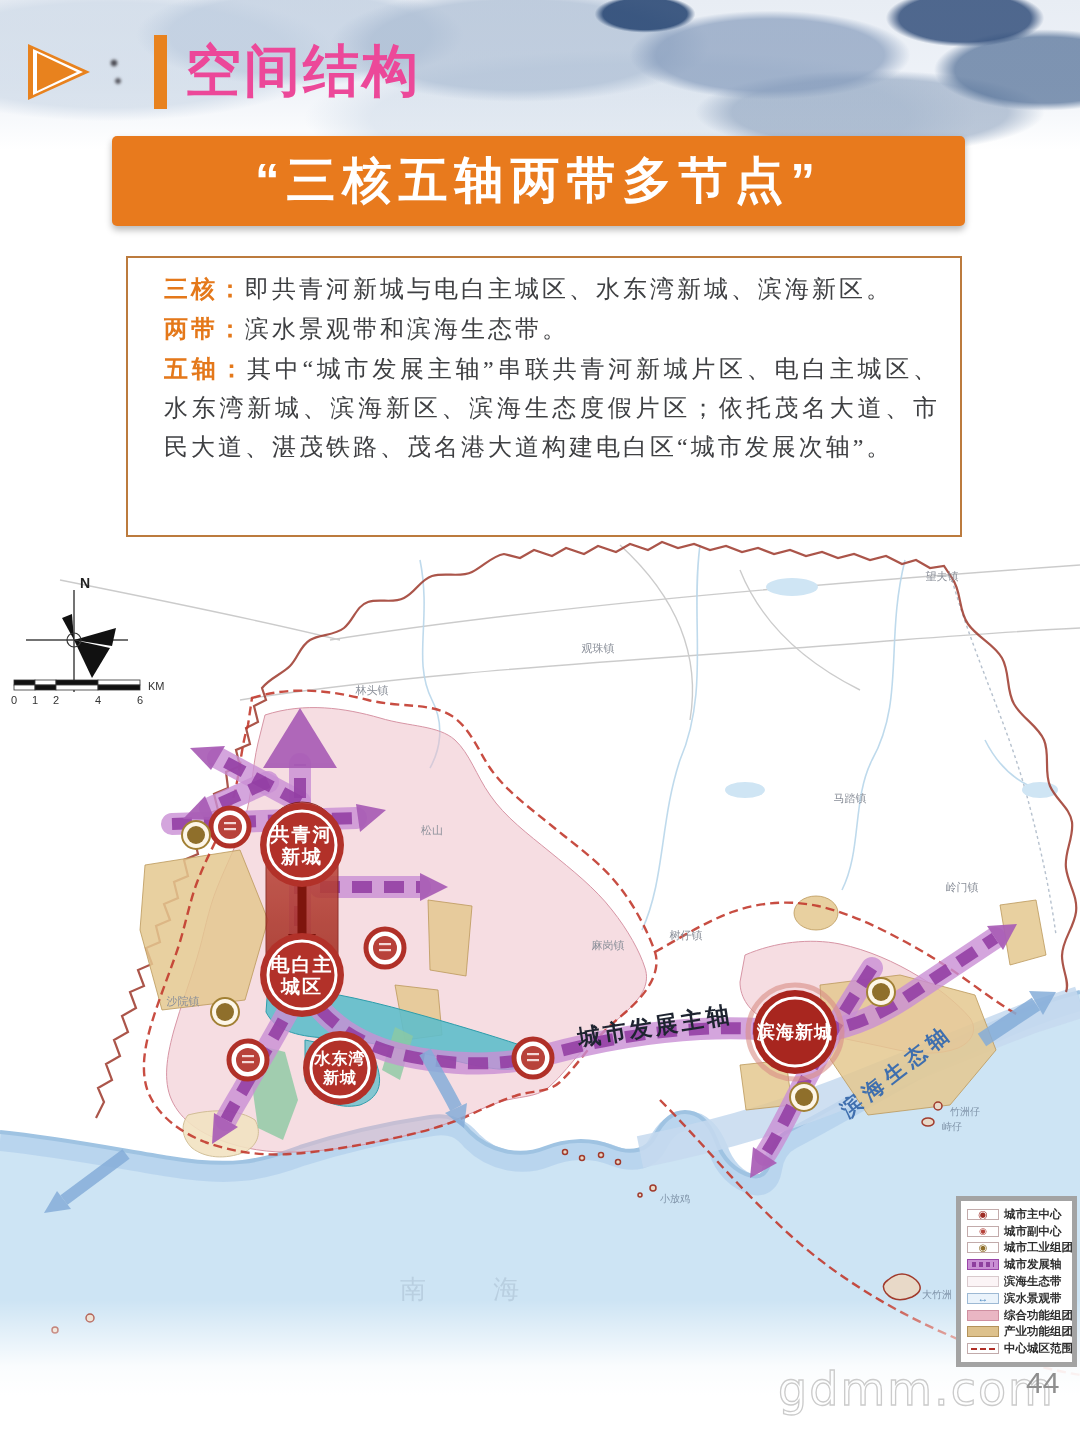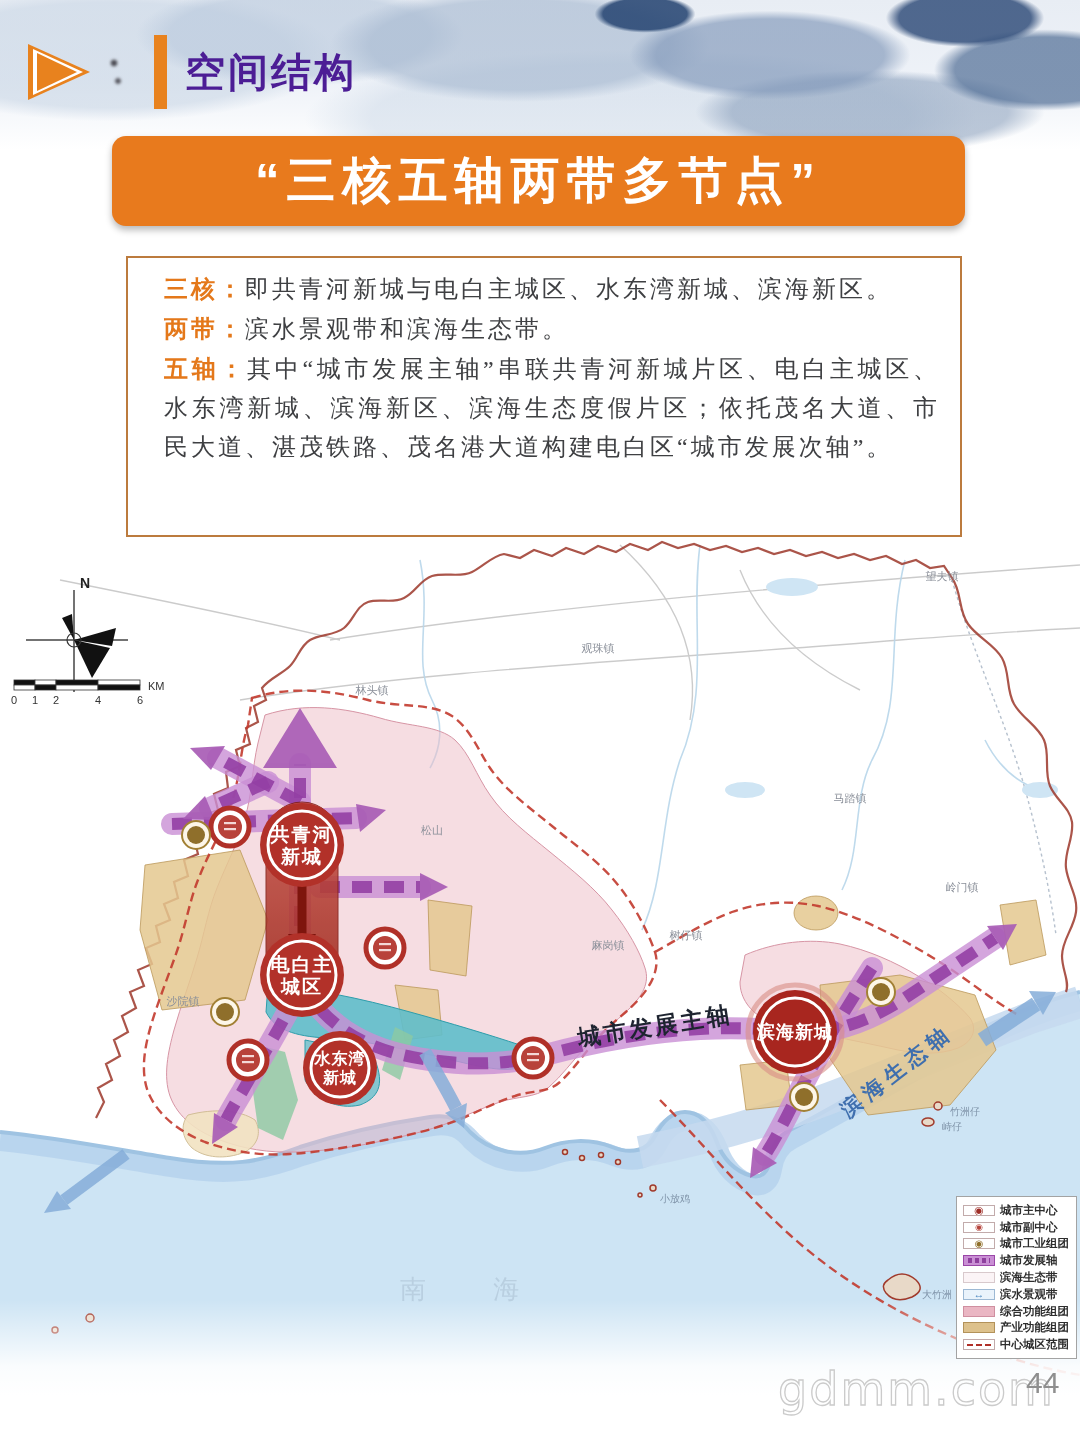--- a/index.html
+++ b/index.html
@@ -26,45 +26,45 @@
        clip-path:polygon(0 0,100% 50%,0 100%);background:#e8821e;}
   .tri::before{content:"";position:absolute;inset:5px 7px 5px 5px;
        clip-path:polygon(0 0,100% 50%,0 100%);background:#fff;}
   .tri::after{content:"";position:absolute;inset:9px 13px 9px 9px;
        clip-path:polygon(0 0,100% 50%,0 100%);background:#e8821e;}
   .smudge{width:26px;height:38px;margin-left:14px;flex:none;filter:blur(1.5px);
        background:
         radial-gradient(circle 6px at 10px 10px,#4a4a52 0 55%,transparent 60%),
         radial-gradient(circle 5px at 14px 28px,#55555e 0 55%,transparent 60%);}
   .hbar{width:13px;height:74px;background:#e8821e;margin:0 18px 0 24px;flex:none;}
-  .htitle{font-size:40px;font-weight:bold;color:#4c1d95;letter-spacing:3px;font-family:Liberation Mono, monospace;}
+  .htitle{font-size:56px;font-weight:bold;color:#ec4899;letter-spacing:3px;font-family:Liberation Mono, monospace;}
 
   
   .banner{position:absolute;left:112px;top:136px;width:853px;height:90px;background:#e87a1d;
-          border-radius:14px;box-shadow:0 4px 7px rgba(0,0,0,.28);display:flex;align-items:center;
+          border-radius:5px;box-shadow:0 4px 7px rgba(0,0,0,.28);display:flex;align-items:center;
           justify-content:center;z-index:2;}
   .banner span{color:#fff;font-size:49px;font-weight:bold;letter-spacing:7px;
           font-family:"Liberation Sans","DejaVu Sans",sans-serif;}
 
   
   .summary{position:absolute;left:126px;top:256px;width:836px;height:281px;background:#fff;
            border:2px solid #bc7b3e;box-sizing:border-box;padding:12px 20px 0 20px;z-index:2;}
   .summary p{margin:0 0 1px 16px;font-family:"Liberation Serif","DejaVu Serif",serif;
            font-size:24px;line-height:39px;color:#3f4043;letter-spacing:3px;text-align:justify;}
   .summary .lbl{color:#e4781a;font-weight:bold;}
 
   
   .map{position:absolute;left:0;top:540px;width:1080px;height:855px;}
   svg text{font-family:"Liberation Sans","DejaVu Sans",sans-serif;}
   .town{font-size:11px;fill:#8a8f99;}
   .isl{font-size:10px;fill:#7f93a8;}
 
   
   .legend{position:absolute;left:956px;top:1196px;width:121px;background:#fff;
-          border:1px solid #a3a3a3;padding:5px 4px 5px 6px;box-sizing:border-box;z-index:4;}
+          border:5px solid #a3a3a3;padding:5px 4px 5px 6px;box-sizing:border-box;z-index:4;}
   .lrow{display:flex;align-items:center;gap:5px;height:16.8px;}
   .lic{width:32px;height:11px;border:1px solid #c2abab;background:#fff;flex:none;
        display:flex;align-items:center;justify-content:center;box-sizing:border-box;
        font-size:9px;line-height:1;overflow:hidden;}
   .lrow span.ltxt{font-size:11.5px;color:#2d2d2d;font-weight:600;white-space:nowrap;}
   .ic-cm::before{content:"◉";color:#9e2d26;font-size:11px;}
   .ic-cs::before{content:"◉";color:#b5443c;font-size:9px;}
   .ic-ind::before{content:"◉";color:#8f6f2b;font-size:10px;}
   .ic-axis{background:#c98fd4;border-color:#9a46a8;}
   .ic-axis::before{content:"";width:22px;height:5px;

